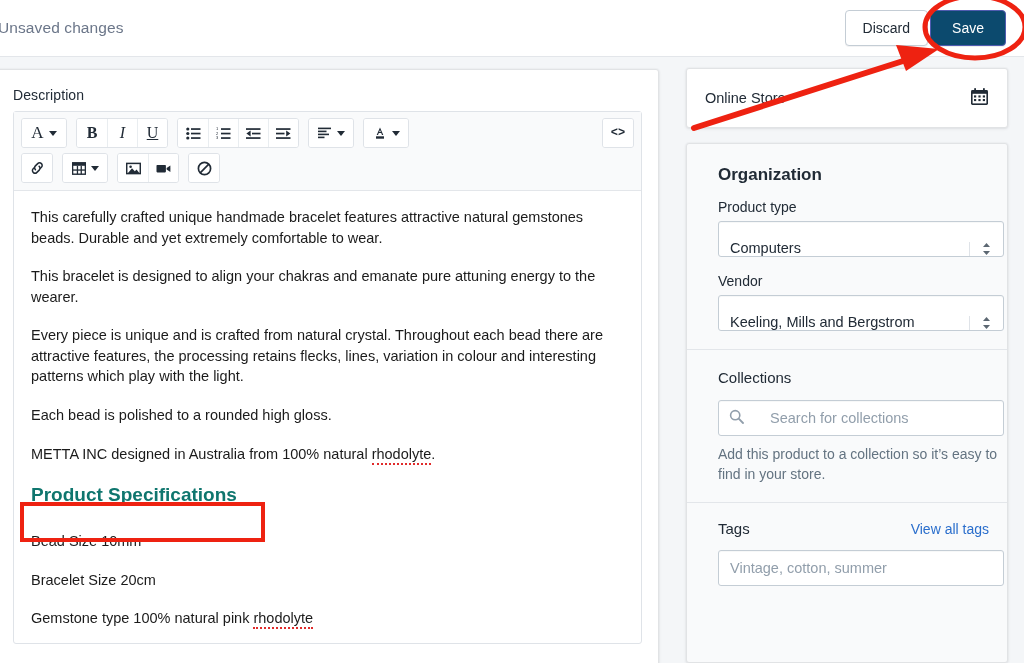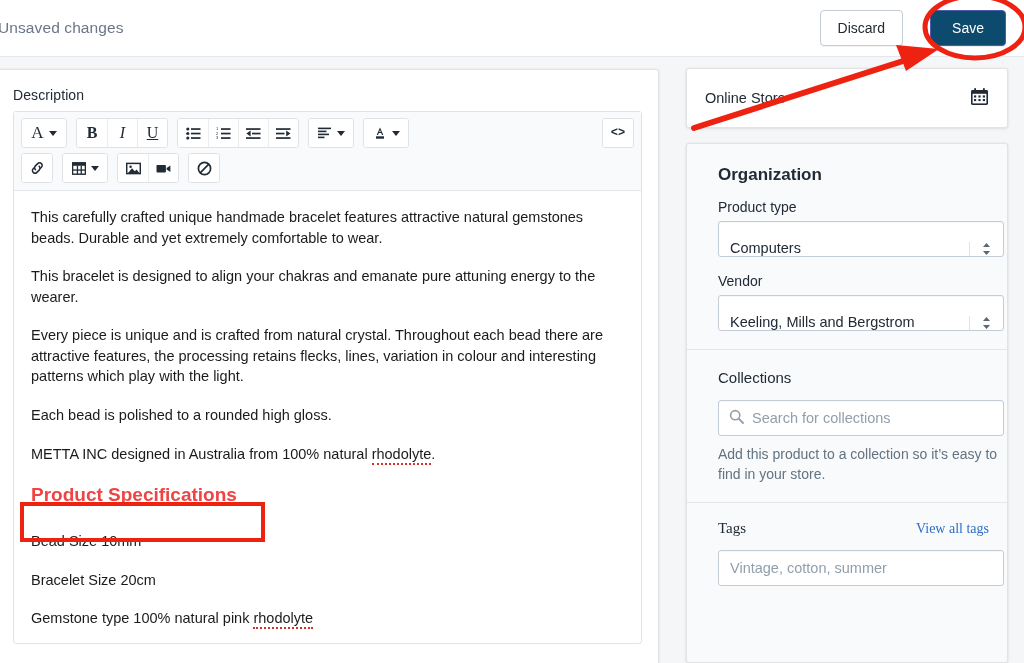--- a/index.html
+++ b/index.html
@@ -19,21 +19,21 @@
     background: #ffffff;
     border-bottom: 1px solid #e3e6ea;
     display: flex; align-items: center;
     z-index: 5;
   }
   .savebar-title {
     font-size: 15.5px; color: #6b7689; letter-spacing: .1px;
     margin-left: -2px; padding-left: 0;
   }
   .savebar-actions {
-    margin-left: auto; display: flex; align-items: center; gap: 27px;
+    margin-left: auto; display: flex; align-items: center; gap: 2px;
     padding-right: 18px;
   }
   .btn {
     font-family: "Liberation Sans", sans-serif;
     font-size: 14px; line-height: 1;
     padding: 10px 17px; border-radius: 4px; cursor: pointer;
     white-space: nowrap;
   }
   .btn-discard {
     background: #ffffff; color: #212b36;
@@ -112,21 +112,21 @@
 
   
   .editor-body {
     padding: 16px 17px 14px 17px;
     font-size: 14.5px; line-height: 1.42; color: #1b1b1b;
     font-family: "Liberation Sans", sans-serif;
   }
   .editor-body p { margin: 0 0 18px 0; }
   .editor-body p:last-child { margin-bottom: 0; }
   .spec-heading {
-    font-size: 19px; font-weight: bold; color: #ef4444;
+    font-size: 19px; font-weight: bold; color: #0f766e;
     margin: 0 0 22px 0; display: inline-block;
   }
   .misspell {
     border-bottom: 2px dotted #e02b2b;
     padding-bottom: 1px;
   }
 
   
   .side-card {
     background: #ffffff;
@@ -174,27 +174,27 @@
     display: flex; align-items: center; justify-content: center;
   }
 
   .sect-title { font-size: 15px; color: #212b36; margin: 2px 0 14px 0; }
   .search-input {
     position: relative; width: 286px; height: 36px;
     background: #ffffff; border: 1px solid #c4cdd5; border-radius: 3px;
     display: flex; align-items: center; padding: 0 10px; gap: 8px;
     box-shadow: inset 0 1px 0 rgba(102,113,123,.05);
   }
-  .search-input .ph { font-size: 14.5px; color: #919eab; }
+  .search-input .ph { font-size: 14.5px; color: #919eab; margin-left: 18px; }
   .helper {
     font-size: 14px; color: #637381; line-height: 1.4; margin-top: 9px;
     width: 280px;
   }
 
-  .tags-head { display: flex; align-items: flex-end; font-family: Liberation Serif, serif; }
+  .tags-head { display: flex; align-items: flex-end; }
   .view-all { margin-left: auto; font-size: 14px; color: #2a6ecc; cursor: pointer; }
   .tag-input {
     width: 286px; height: 36px;
     background: #ffffff; border: 1px solid #c4cdd5; border-radius: 3px;
     display: flex; align-items: center; padding: 0 11px;
     box-shadow: inset 0 1px 0 rgba(102,113,123,.05);
     margin-top: 13px;
   }
   .tag-input .ph { font-size: 14.5px; color: #919eab; text-align: center; }
 

